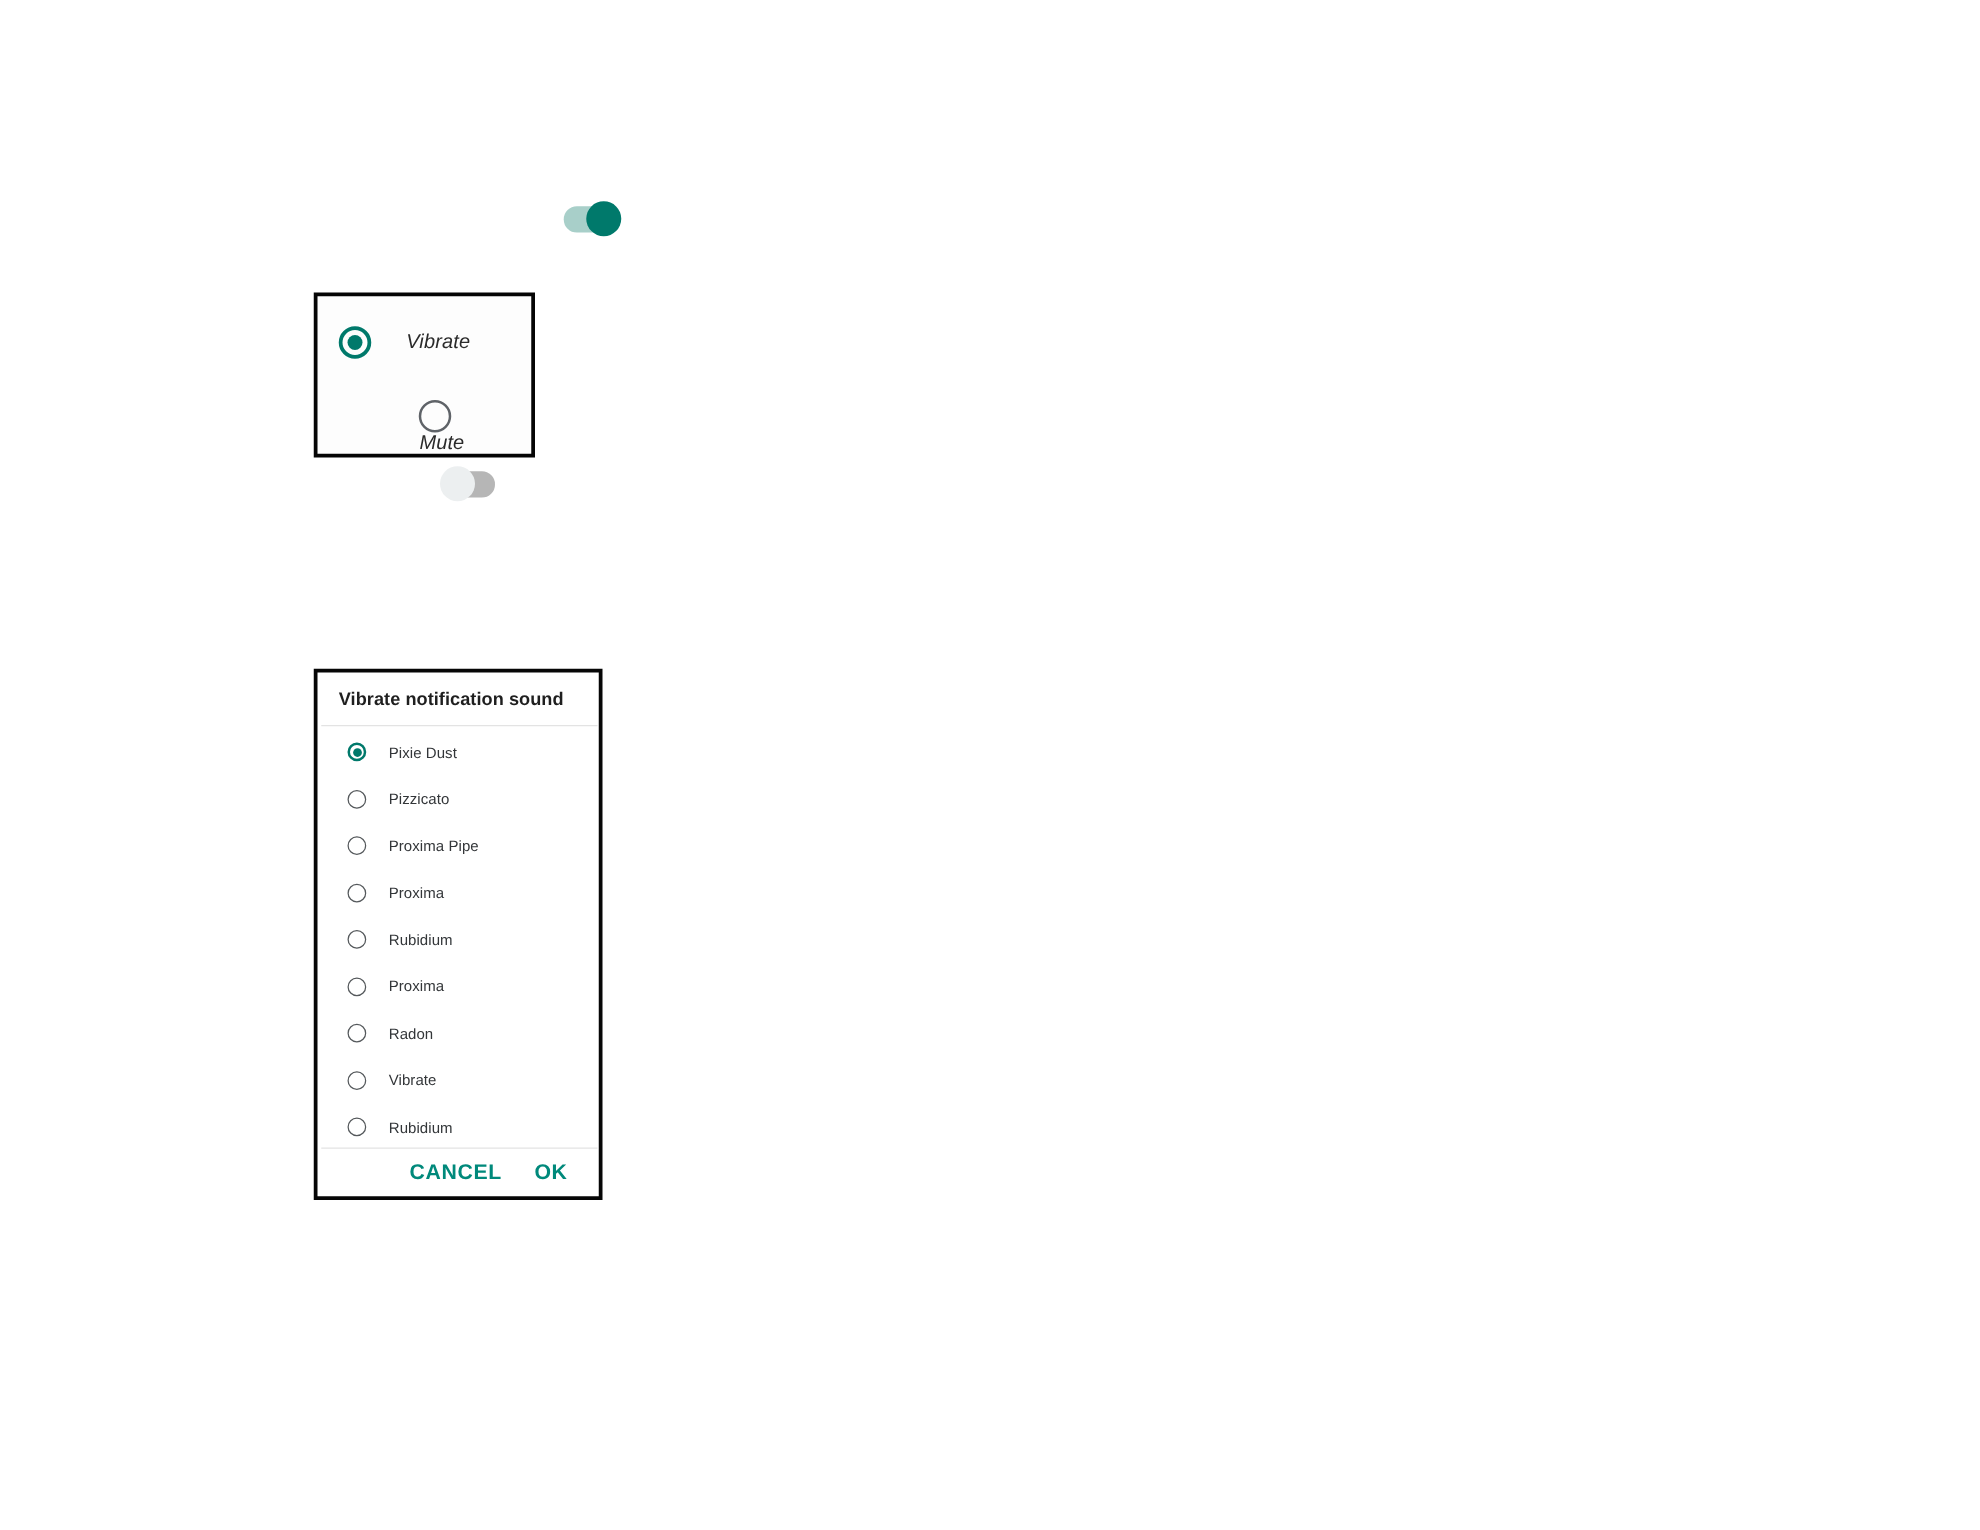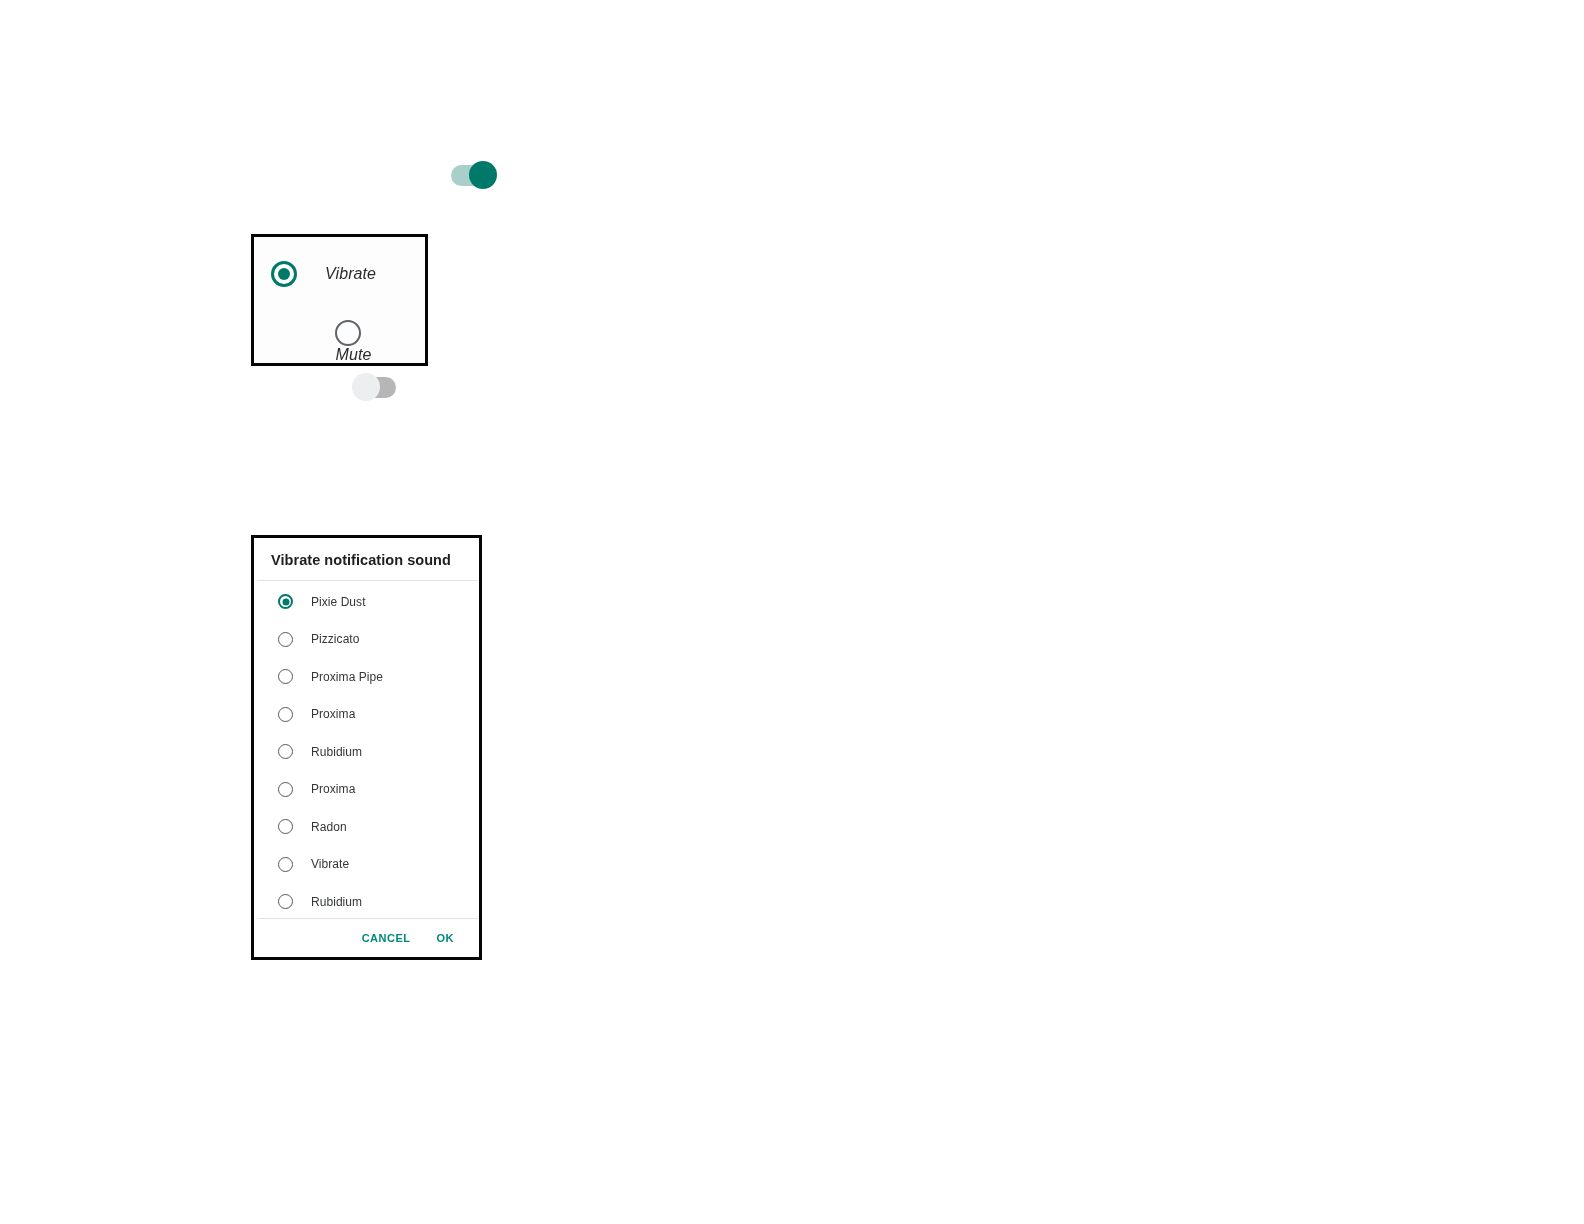--- a/index.html
+++ b/index.html
@@ -191,21 +191,21 @@
     justify-content: flex-end;
     padding-right: 25px;
     box-sizing: border-box;
   }
   .dialog-btn {
     background: none;
     border: none;
     padding: 0;
     margin-left: 26px;
     font-family: "Liberation Sans", sans-serif;
-    font-size: 11px;
+    font-size: 17px;
     font-weight: bold;
     letter-spacing: 0.5px;
     color: #00897b;
     cursor: pointer;
   }
 </style>
 </head>
 <body>
 
 <div class="switch on" id="switch-top" style="left:449px; top:159px;">

